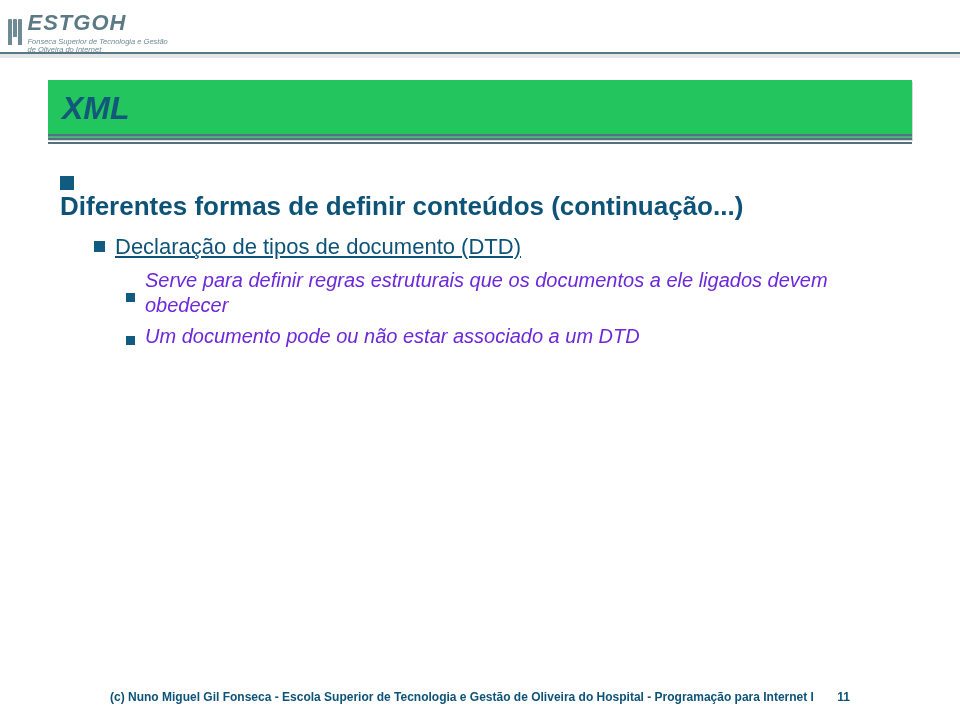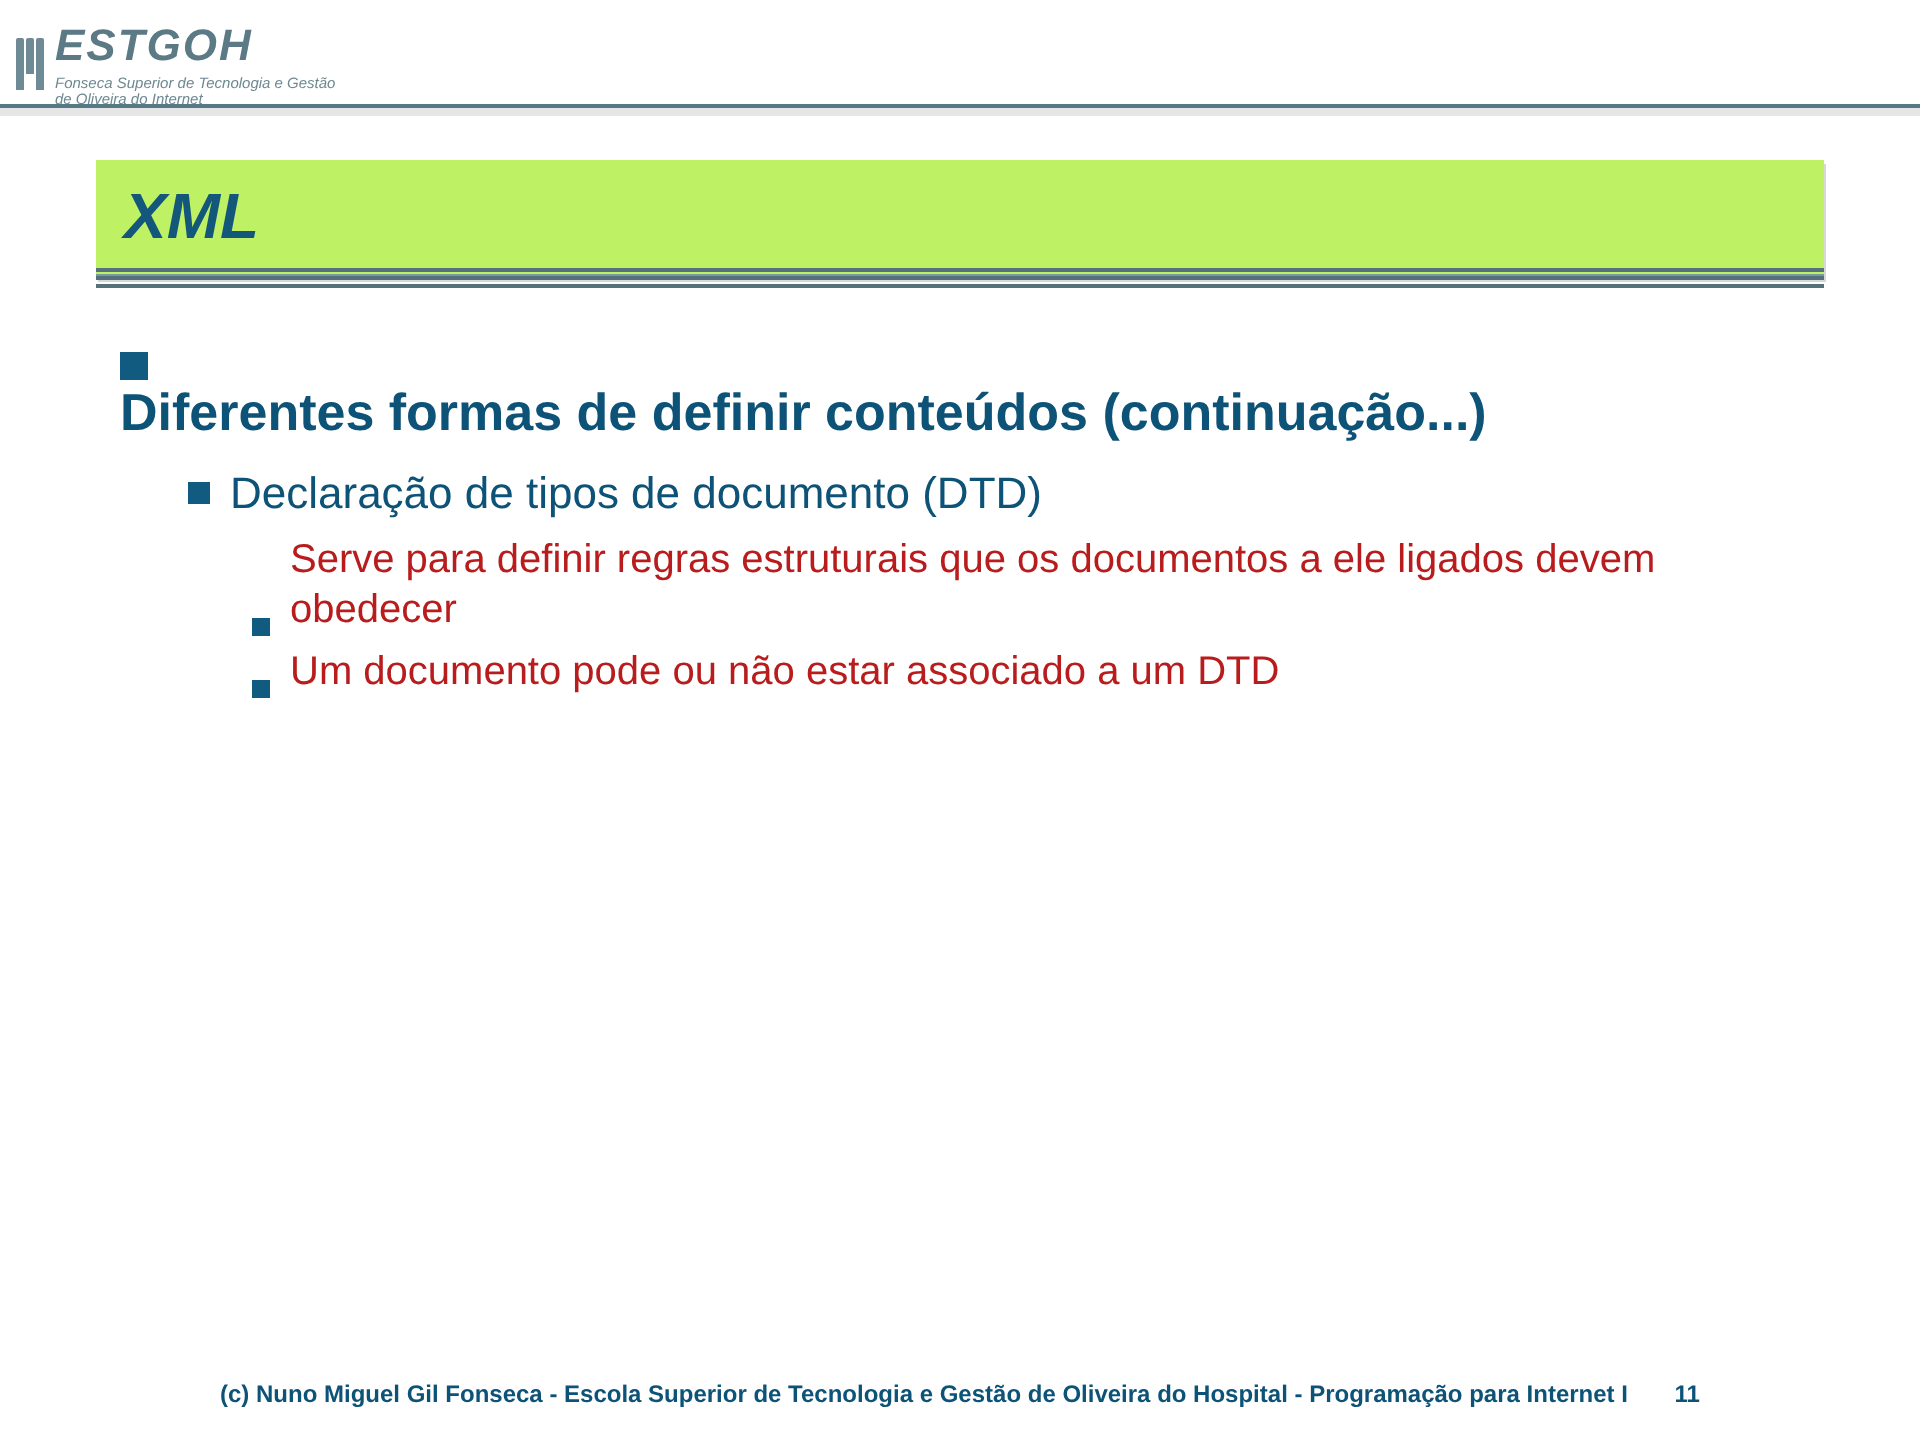--- a/index.html
+++ b/index.html
@@ -67,21 +67,21 @@
     height: 26px;
     background: #6e8a94;
     border-radius: 1px 1px 0 0;
   }
   .pillar.short { height: 18px; }
   .slide-title {
     position: absolute;
     top: 80px;
     left: 48px;
     right: 48px;
-    background: #bef264;
+    background: #22c55e;
     color: #13577a;
     font-size: 32px;
     font-style: italic;
     font-weight: 700;
     padding: 10px 14px 10px 14px;
     border-bottom: 2px solid #7a99a3;
     box-shadow: 1px 2px 0 #d5d9dc;
   }
   .title-stripes {
     position: absolute;
@@ -119,36 +119,38 @@
     margin-top: 10px;
     flex: 0 0 auto;
   }
   .b2 {
     display: flex;
     align-items: flex-start;
     color: #0d5378;
     font-size: 22px;
     margin: 4px 0 8px 34px;
     line-height: 1.25;
+    text-decoration: underline;
   }
   .b2 .bullet {
     width: 11px;
     height: 11px;
     background: #115a80;
     margin-right: 10px;
     margin-top: 8px;
     flex: 0 0 auto;
   }
   .b3 {
     display: flex;
-    align-items: flex-end;
-    color: #b91c1c;
+    align-items: center;
+    color: #6d28d9;
     font-size: 20px;
     margin: 2px 0 6px 66px;
     line-height: 1.25;
+    font-style: italic;
   }
   .b3 .bullet {
     width: 9px;
     height: 9px;
     background: #115a80;
     margin-right: 10px;
     margin-top: 8px;
     flex: 0 0 auto;
   }
   .footer {

